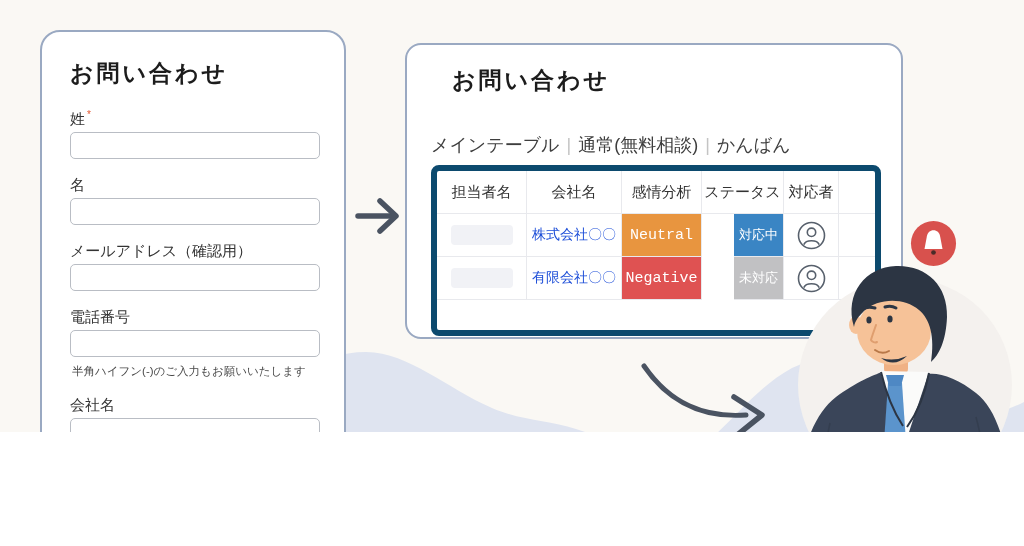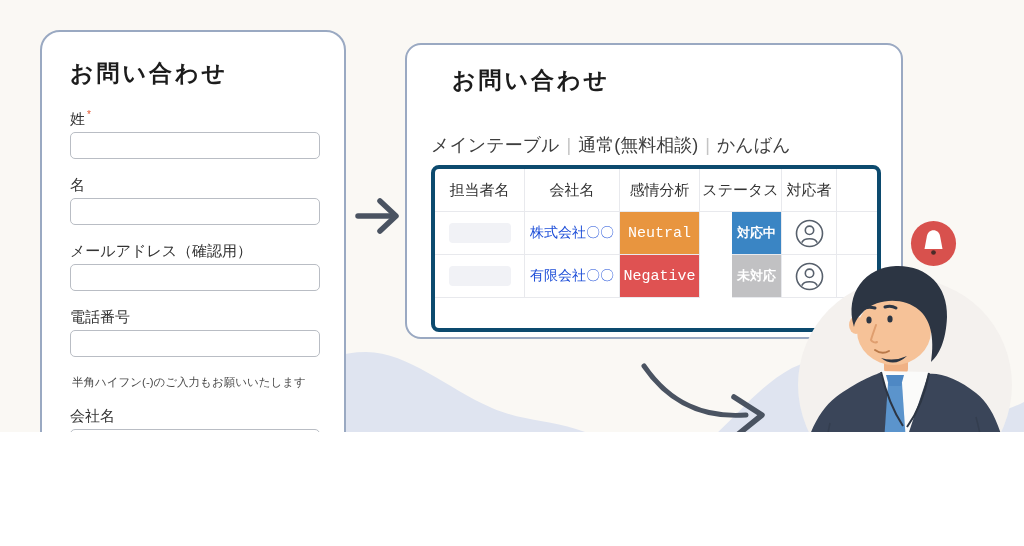--- a/index.html
+++ b/index.html
@@ -21,52 +21,52 @@
     letter-spacing:3px;
   }
   .field { margin-bottom:17px; }
   .field-label { display:block; font-size:15px; color:#333333; margin-bottom:3px; }
   .req { color:#E2552F; font-size:10px; vertical-align:super; margin-left:2px; }
   .field-input {
     display:block; width:100%; height:27px; box-sizing:border-box;
     border:1px solid #B9BDC4; border-radius:5px; background:#ffffff; outline:none;
     font-size:14px; padding:0 8px;
   }
-  .field-note { font-size:11.5px; color:#4A4A4A; margin:18px 0 0 2px; }
+  .field-note { font-size:11.5px; color:#4A4A4A; margin:7px 0 0 2px; }
 
   
   .board-panel {
     position:absolute; left:405px; top:43px; width:498px; height:296px;
     background:#ffffff; border:2px solid #9AA9C2; border-radius:16px;
     box-sizing:border-box; padding:20px 24px 0 24px; z-index:3;
   }
   .board-title {
     font-size:23px; font-weight:bold; color:#1c1c1c; margin:0 0 0 21px;
     letter-spacing:3px;
   }
   .tabs { margin-top:37px; font-size:18px; color:#3E3E3E; }
   .tab { cursor:pointer; }
   .tab-sep { color:#C4C4C4; margin:0 7px; }
 
   .crm-table {
     margin-top:8px; width:450px; box-sizing:border-box;
-    border:4px solid #0c4a6e; border-radius:8px; overflow:hidden;
+    border:6px solid #0c4a6e; border-radius:8px; overflow:hidden;
     display:grid; grid-template-columns:90px 95px 80px 82px 55px 46px;
     background:#ffffff;
   }
   .tcell {
     height:43px; box-sizing:border-box;
     border-right:1px solid #E8E9ED; border-bottom:1px solid #E8E9ED;
     display:flex; align-items:center; justify-content:center;
   }
   .tcell.last { border-right:none; }
   .thead { font-size:15px; color:#333333; }
   .cell-company { font-size:14px; color:#1d4ed8; }
   .cell-sentiment { color:#ffffff; font-size:15px;font-family:Liberation Mono, monospace; }
-  .cell-status { color:#ffffff; font-size:13px; font-weight:bold;margin-left:32px; }
+  .cell-status { color:#ffffff; font-size:13px; font-weight:normal;margin-left:32px; }
   .tfoot { grid-column:1 / -1; height:30px; border-right:none; border-bottom:none; }
   .placeholder-block { width:62px; height:20px; background:#F1F2F6; border-radius:4px; }
 
   
   .wave-svg { left:0; top:0; z-index:1; }
   .arrow-straight { left:354px; top:194px; z-index:2; }
   .arrow-curved { left:628px; top:352px; z-index:2; }
   .person-illo { left:780px; top:265px; z-index:4; }
   .bell-badge { left:909px; top:219px; z-index:5; }
 </style>

